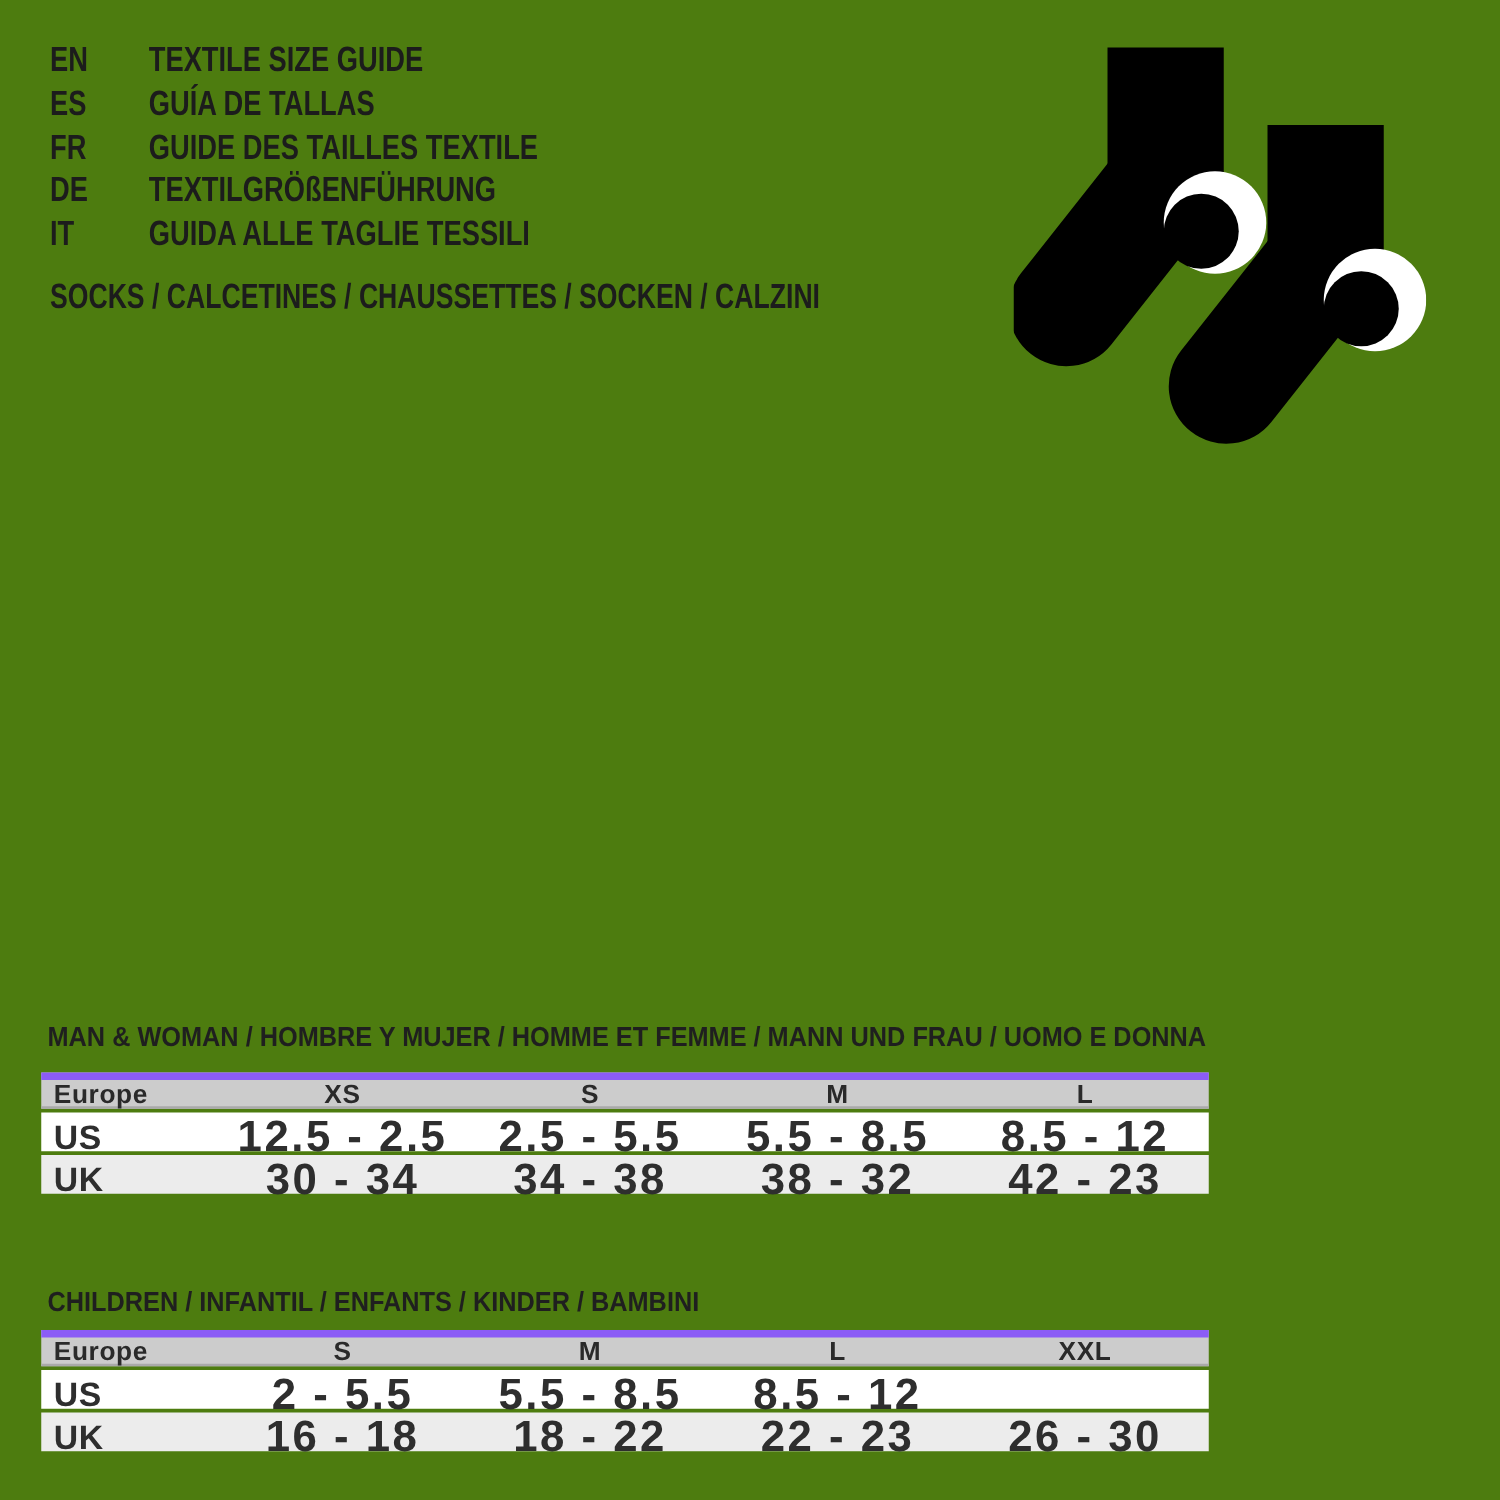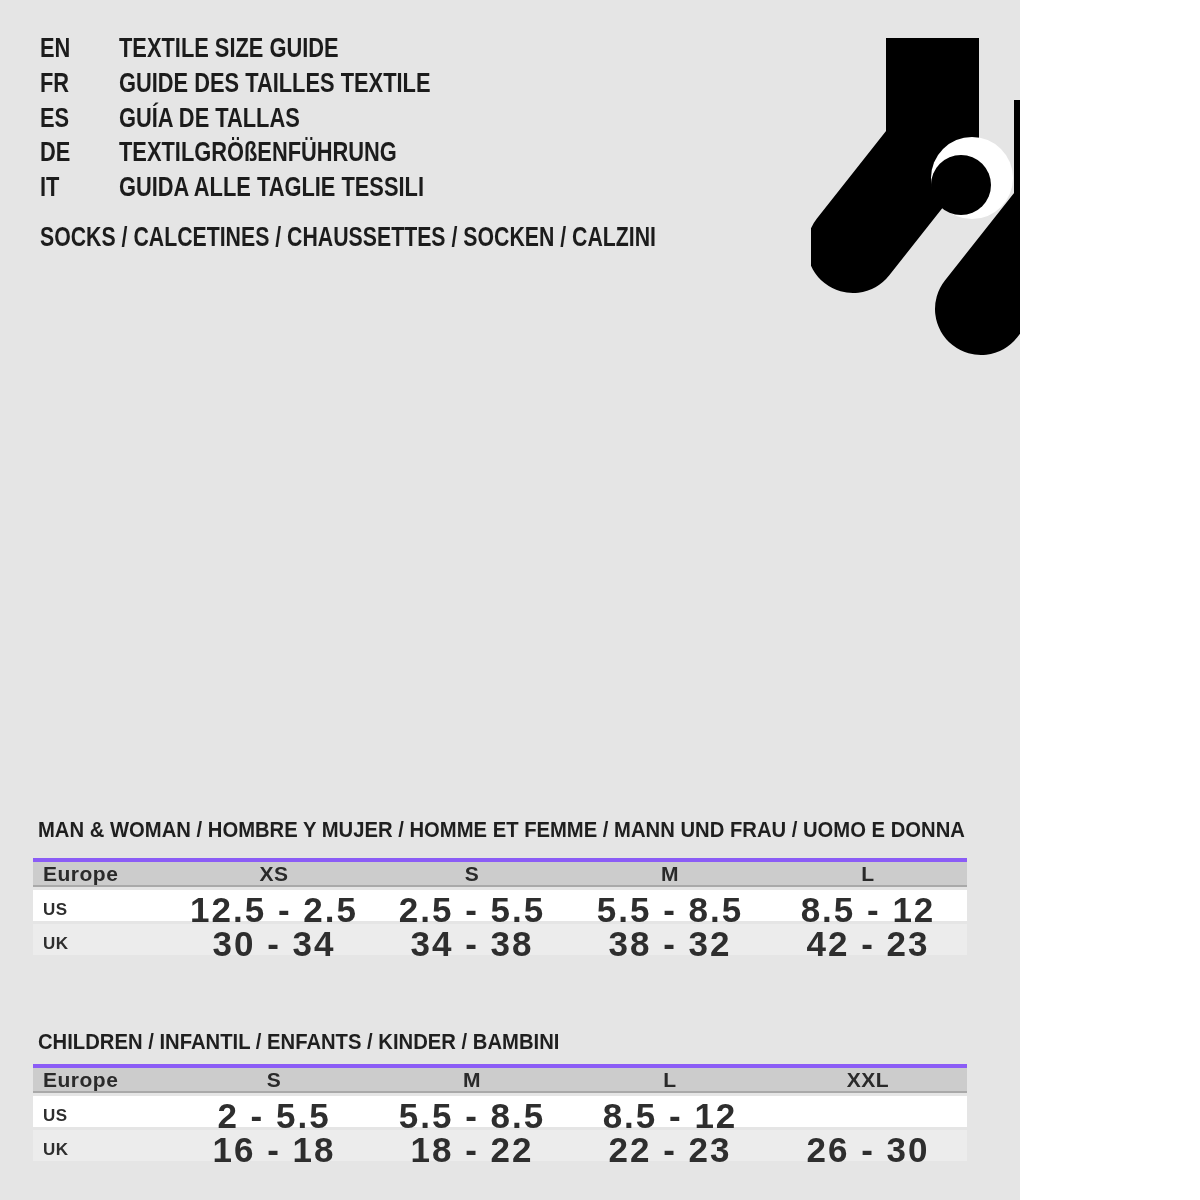--- a/index.html
+++ b/index.html
@@ -1,18 +1,18 @@
 <!DOCTYPE html>
 <html><head>
 <meta charset="utf-8">
 <style>
   html,body { margin:0; padding:0; background:#ffffff; }
   .page {
-    position:relative; width:1020px; height:1200px;
-    background:#e5e5e5; overflow:hidden;
+    position:relative; width:1200px; height:1200px;
+    background:#4d7c0f; overflow:hidden;
     font-family:"Liberation Sans","DejaVu Sans",sans-serif;
     color:#1c1c1c;
   }
   
   .langs { position:absolute; left:40px; top:31px; }
   .lang-row { display:flex; height:34.7px; align-items:center; }
   .lang-code, .lang-title {
     font-size:28px; font-weight:700; white-space:nowrap;
     transform:scaleX(0.78); transform-origin:0 50%;
   }
@@ -37,48 +37,48 @@
     display:grid;
     grid-template-columns:142px 198px 198px 198px 198px;
     align-items:center;
     width:934px; box-sizing:border-box;
   }
   .trow > div { text-align:center; white-space:nowrap; }
   .trow > div:first-child { text-align:left; padding-left:10px; }
   .thead {
     height:29px;
     background:#cccccc;
-    border-top:4px solid #8b5cf6;
+    border-top:6px solid #8b5cf6;
     border-bottom:2px solid #a9a9a9;
     color:#2a2a2a;
   }
   .thead > div { font-size:21px; font-weight:700; letter-spacing:0.5px; }
   .tdata { height:31px; margin-top:3px; color:#2e2e2e; }
   .tdata > div { font-size:35px; font-weight:700; letter-spacing:2px; }
-  .tdata > div:first-child { font-size:17px; letter-spacing:0.5px; }
+  .tdata > div:first-child { font-size:27px; letter-spacing:0.5px; }
   .row-us { background:#ffffff; }
   .row-uk { background:#ececec; }
 </style>
 </head>
 <body>
 
 <div class="page">
 
   <div class="langs">
     <div class="lang-row">
       <span class="lang-code">EN</span>
       <span class="lang-title">TEXTILE SIZE GUIDE</span>
     </div>
     <div class="lang-row">
+      <span class="lang-code">ES</span>
+      <span class="lang-title">GUÍA DE TALLAS</span>
+    </div>
+    <div class="lang-row">
       <span class="lang-code">FR</span>
       <span class="lang-title">GUIDE DES TAILLES TEXTILE</span>
-    </div>
-    <div class="lang-row">
-      <span class="lang-code">ES</span>
-      <span class="lang-title">GUÍA DE TALLAS</span>
     </div>
     <div class="lang-row">
       <span class="lang-code">DE</span>
       <span class="lang-title">TEXTILGRÖßENFÜHRUNG</span>
     </div>
     <div class="lang-row">
       <span class="lang-code">IT</span>
       <span class="lang-title">GUIDA ALLE TAGLIE TESSILI</span>
     </div>
   </div>

